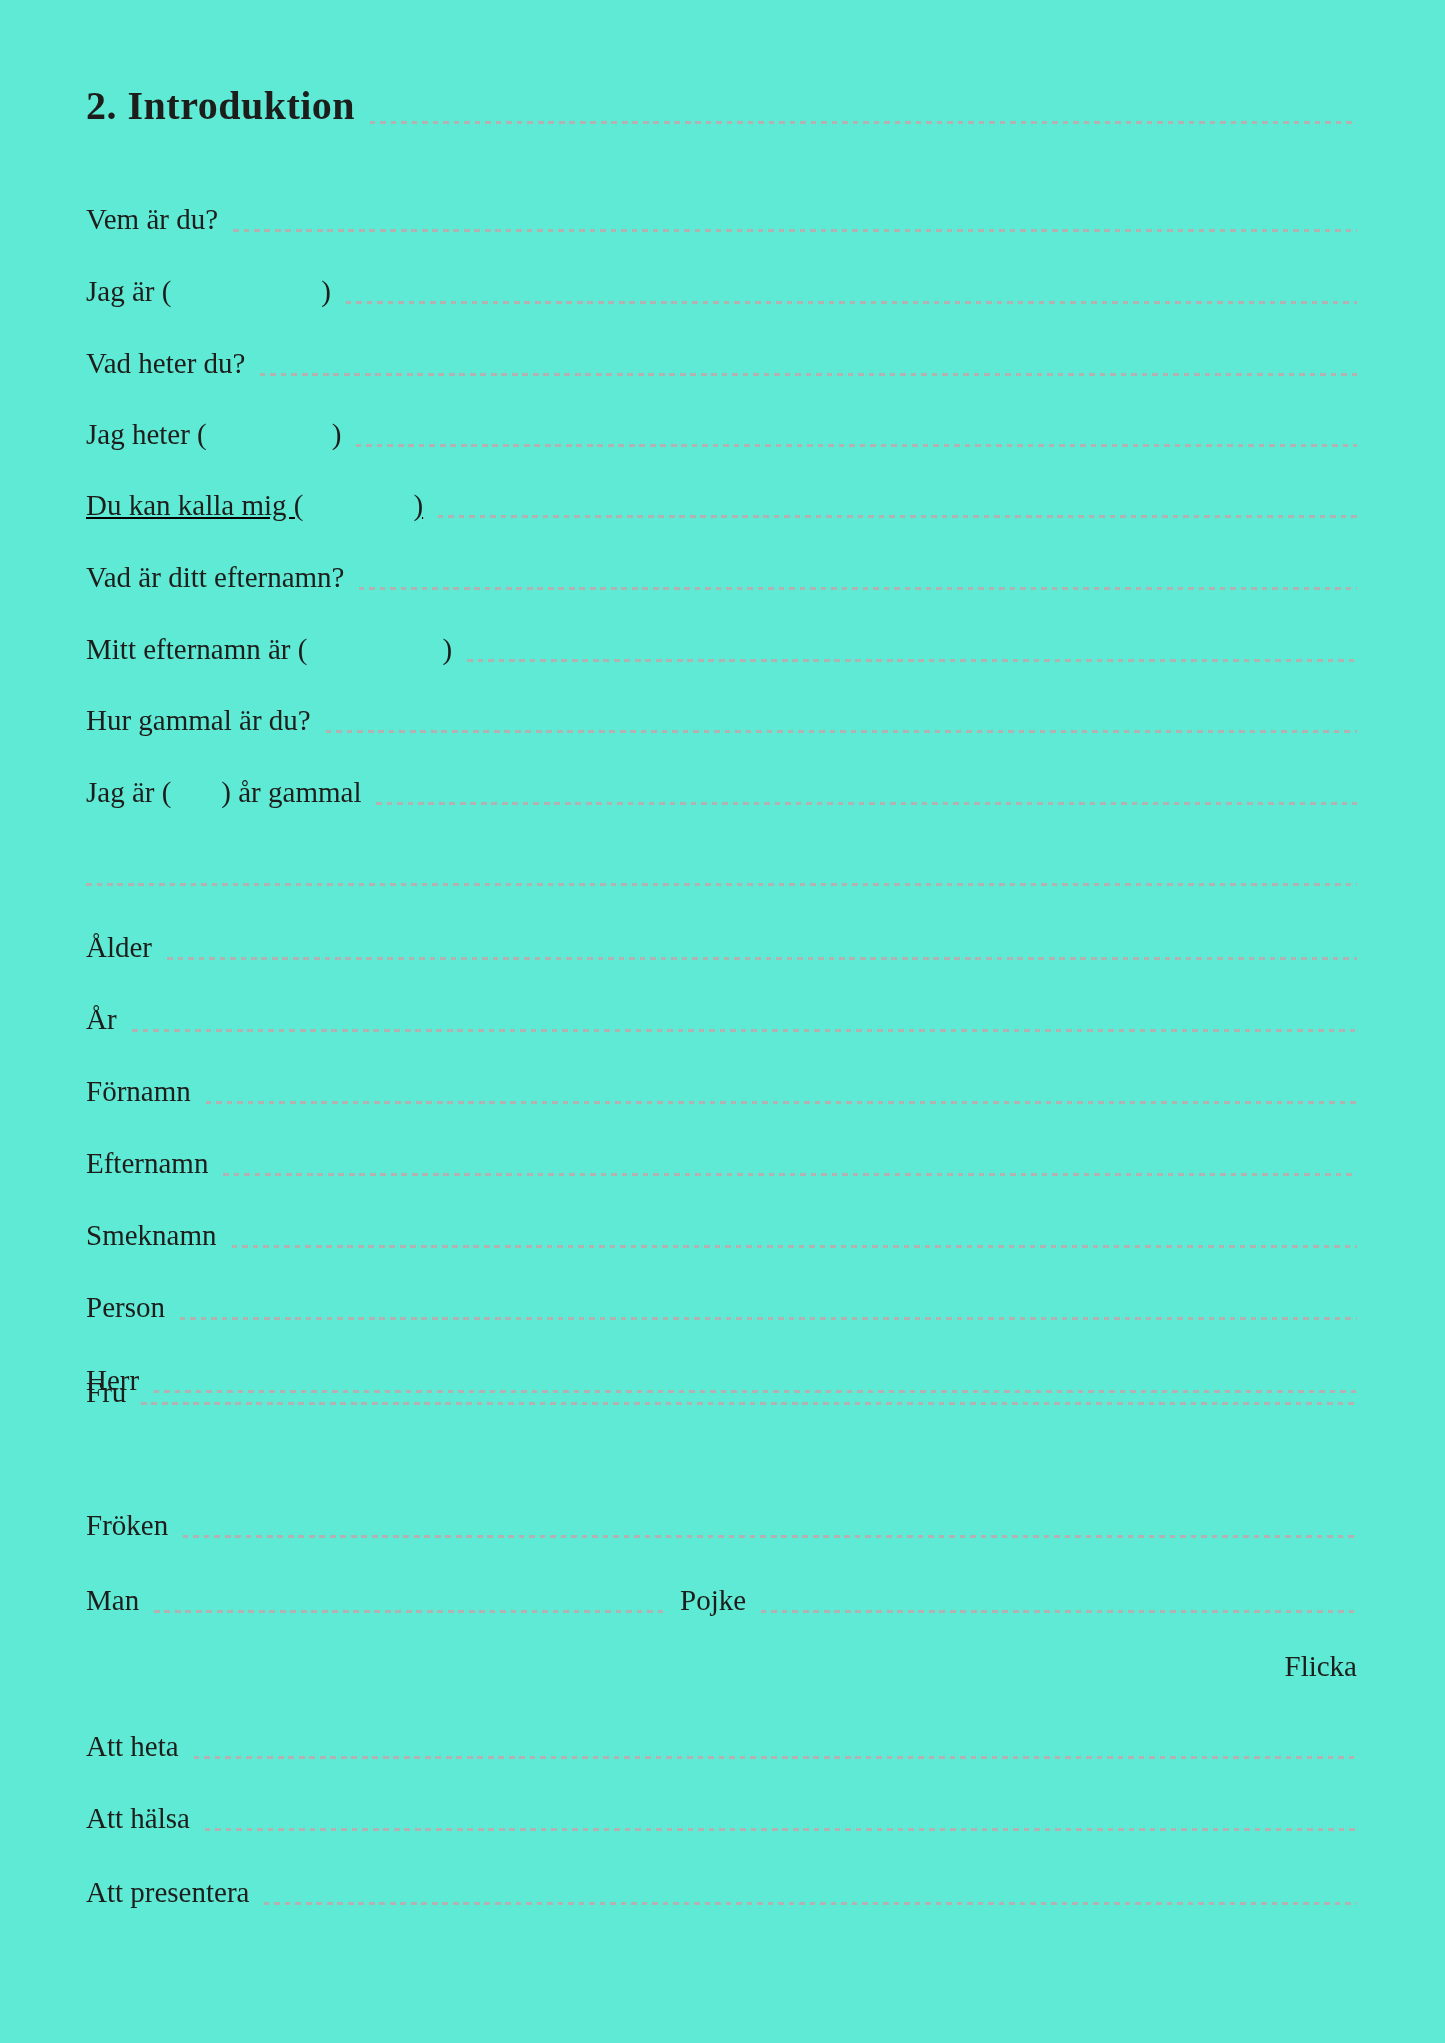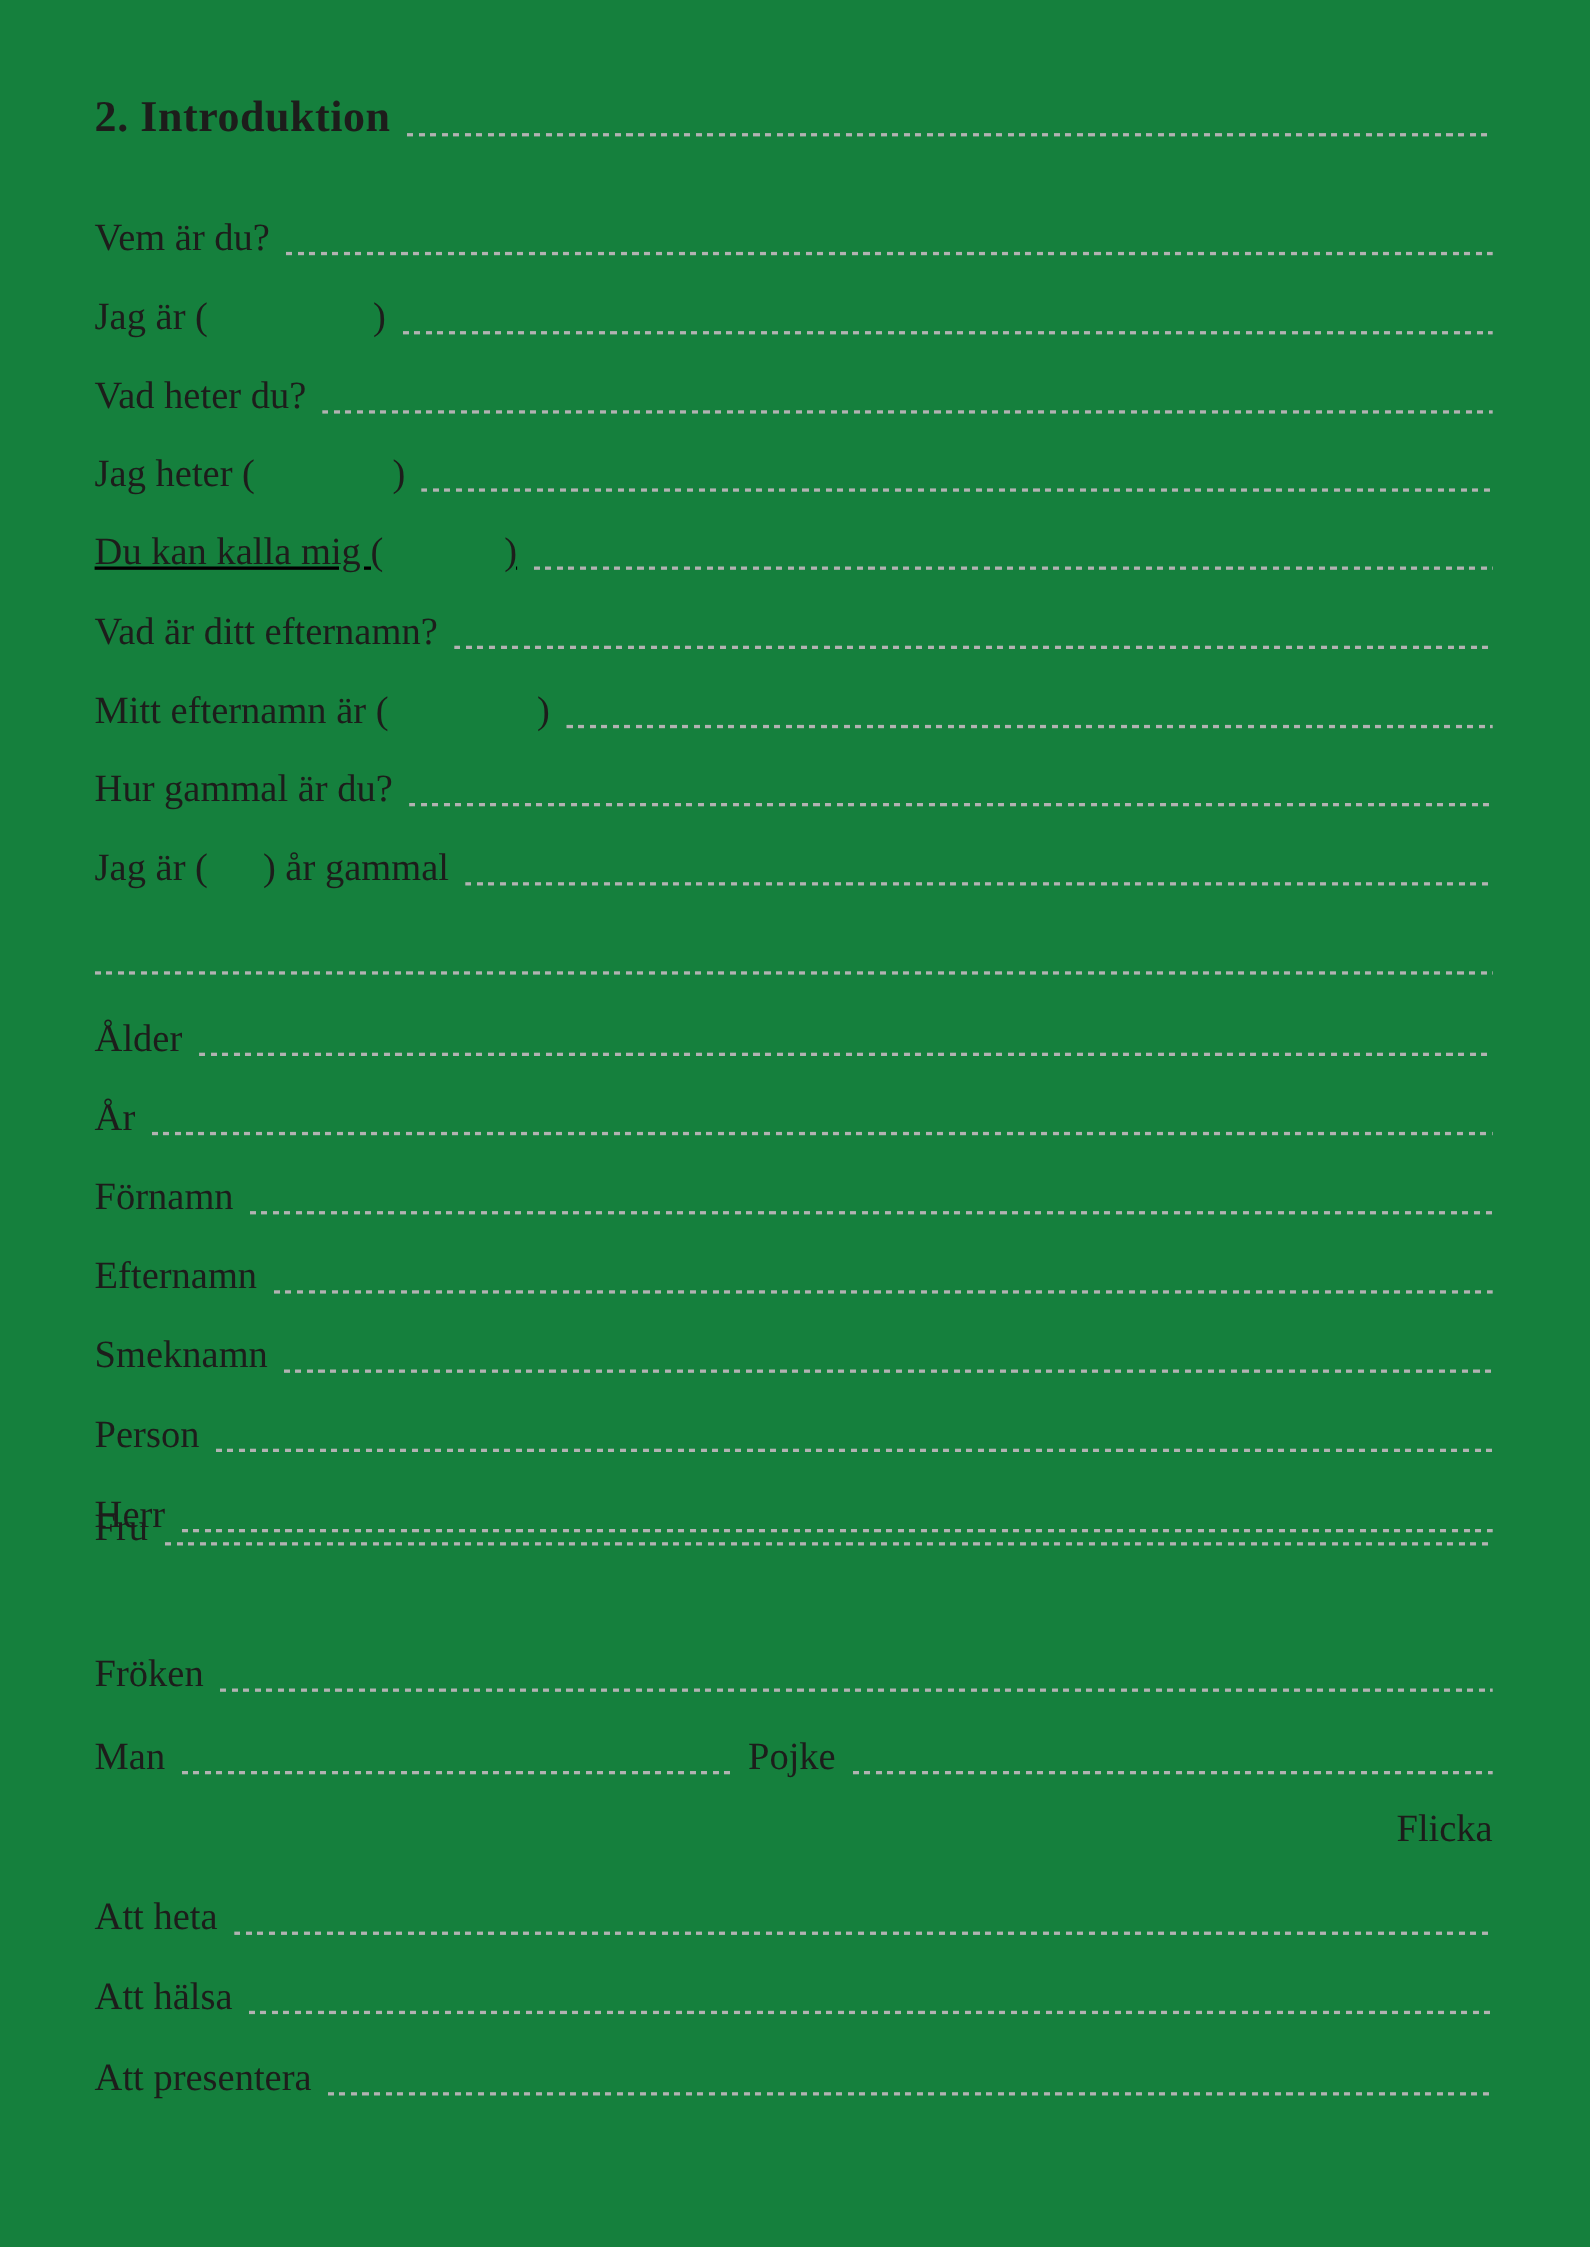--- a/index.html
+++ b/index.html
@@ -4,21 +4,21 @@
 <style>
   html, body {
     margin: 0;
     padding: 0;
     background: #ffffff;
   }
   .page {
     position: relative;
     width: 1445px;
     height: 2043px;
-    background: #15803d;
+    background: #5eead4;
     overflow: hidden;
     font-family: "Liberation Serif", "DejaVu Serif", serif;
   }
   .content {
     position: absolute;
     left: 86px;
     top: 0;
     width: 1271px;
     height: 100%;
   }
@@ -33,21 +33,21 @@
   .row.title-row {
     height: 60px;
   }
   .cell {
     display: flex;
     align-items: flex-end;
     flex: 1 1 auto;
     min-width: 0;
   }
   .label {
-    font-size: 35px;
+    font-size: 29px;
     line-height: 1.15;
     color: #1d1d1b;
     white-space: pre;
     flex: 0 0 auto;
   }
   .title-row .label {
     font-size: 40px;
     line-height: 1.1;
     font-weight: bold;
     letter-spacing: 0.5px;

